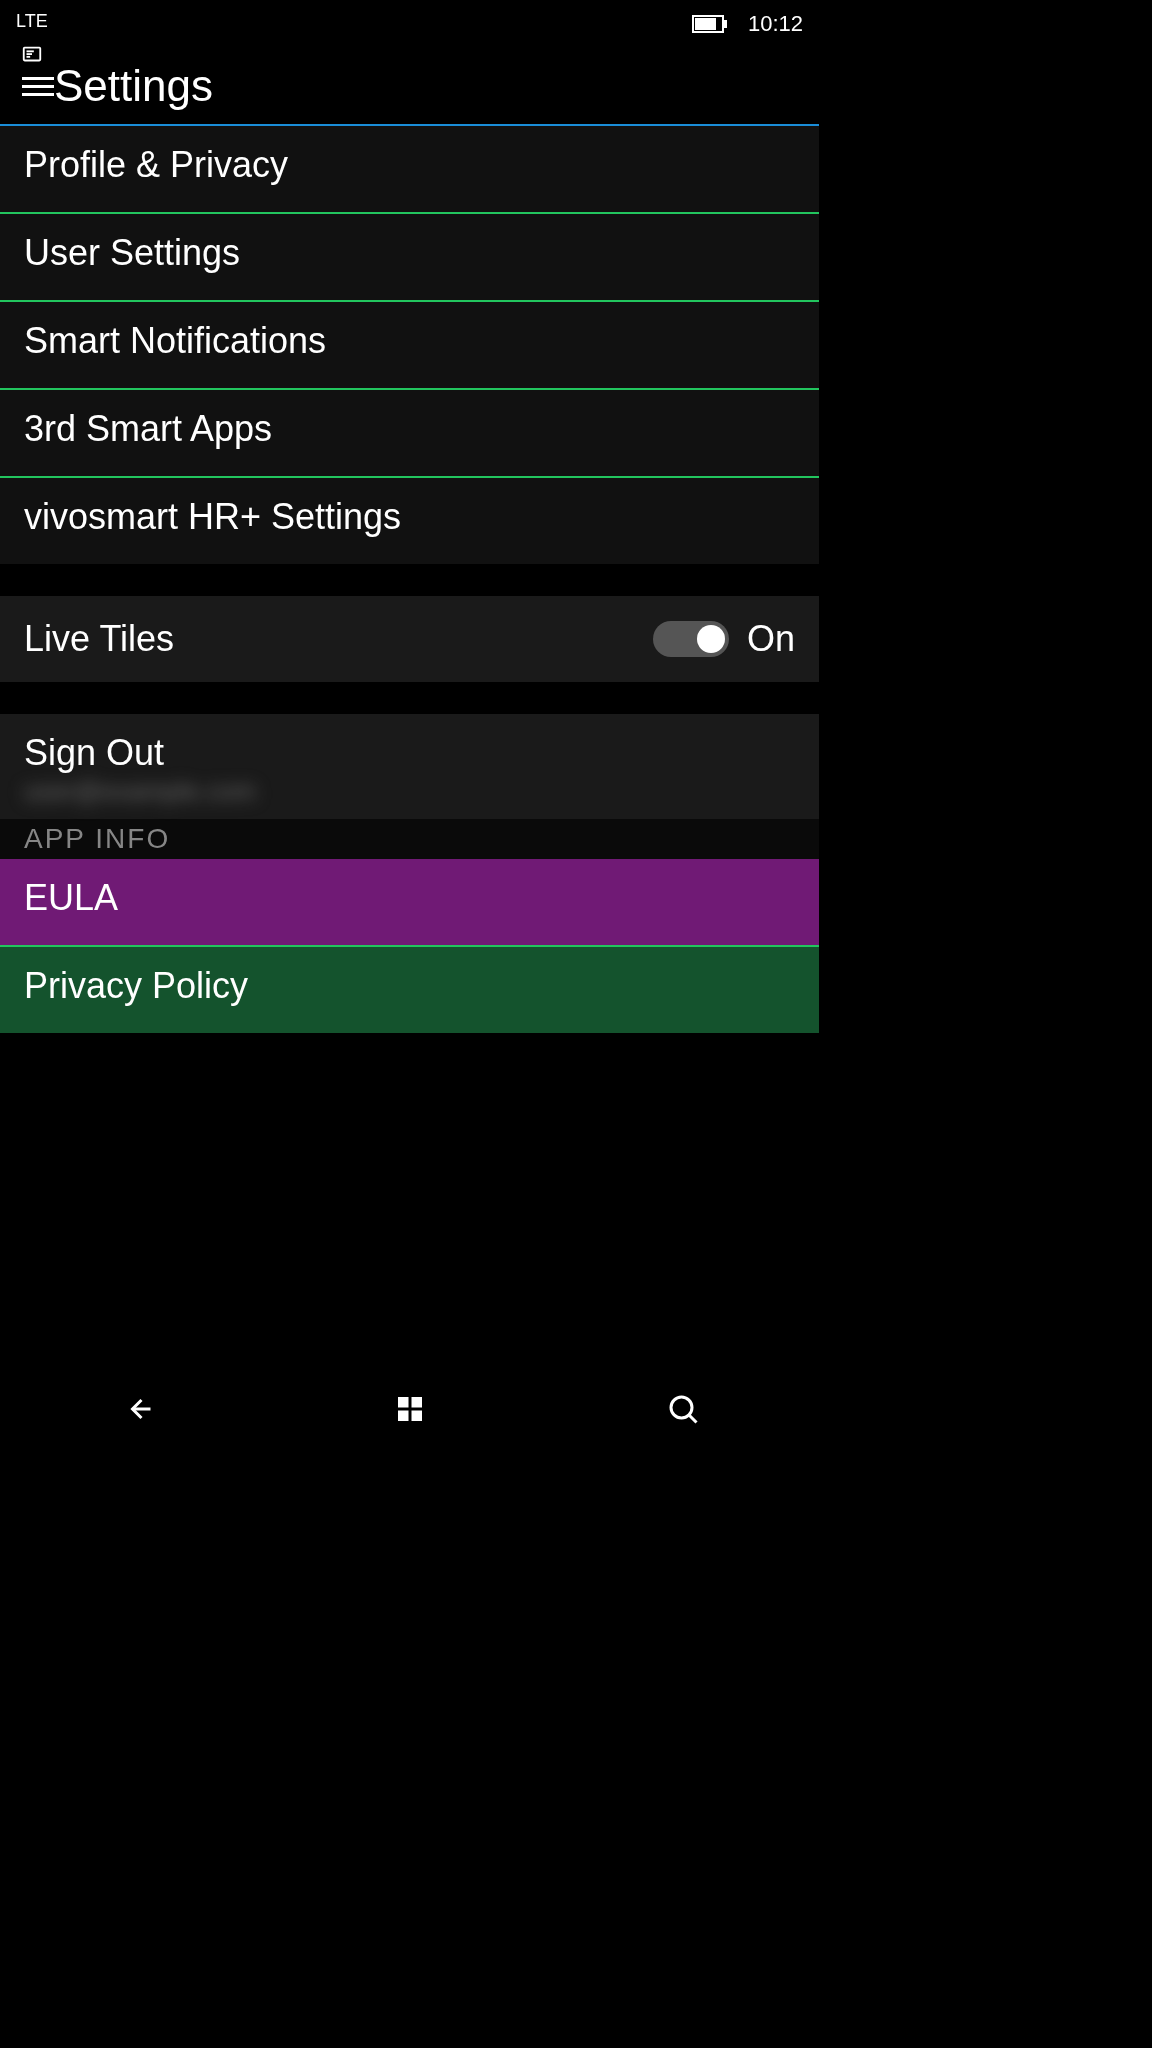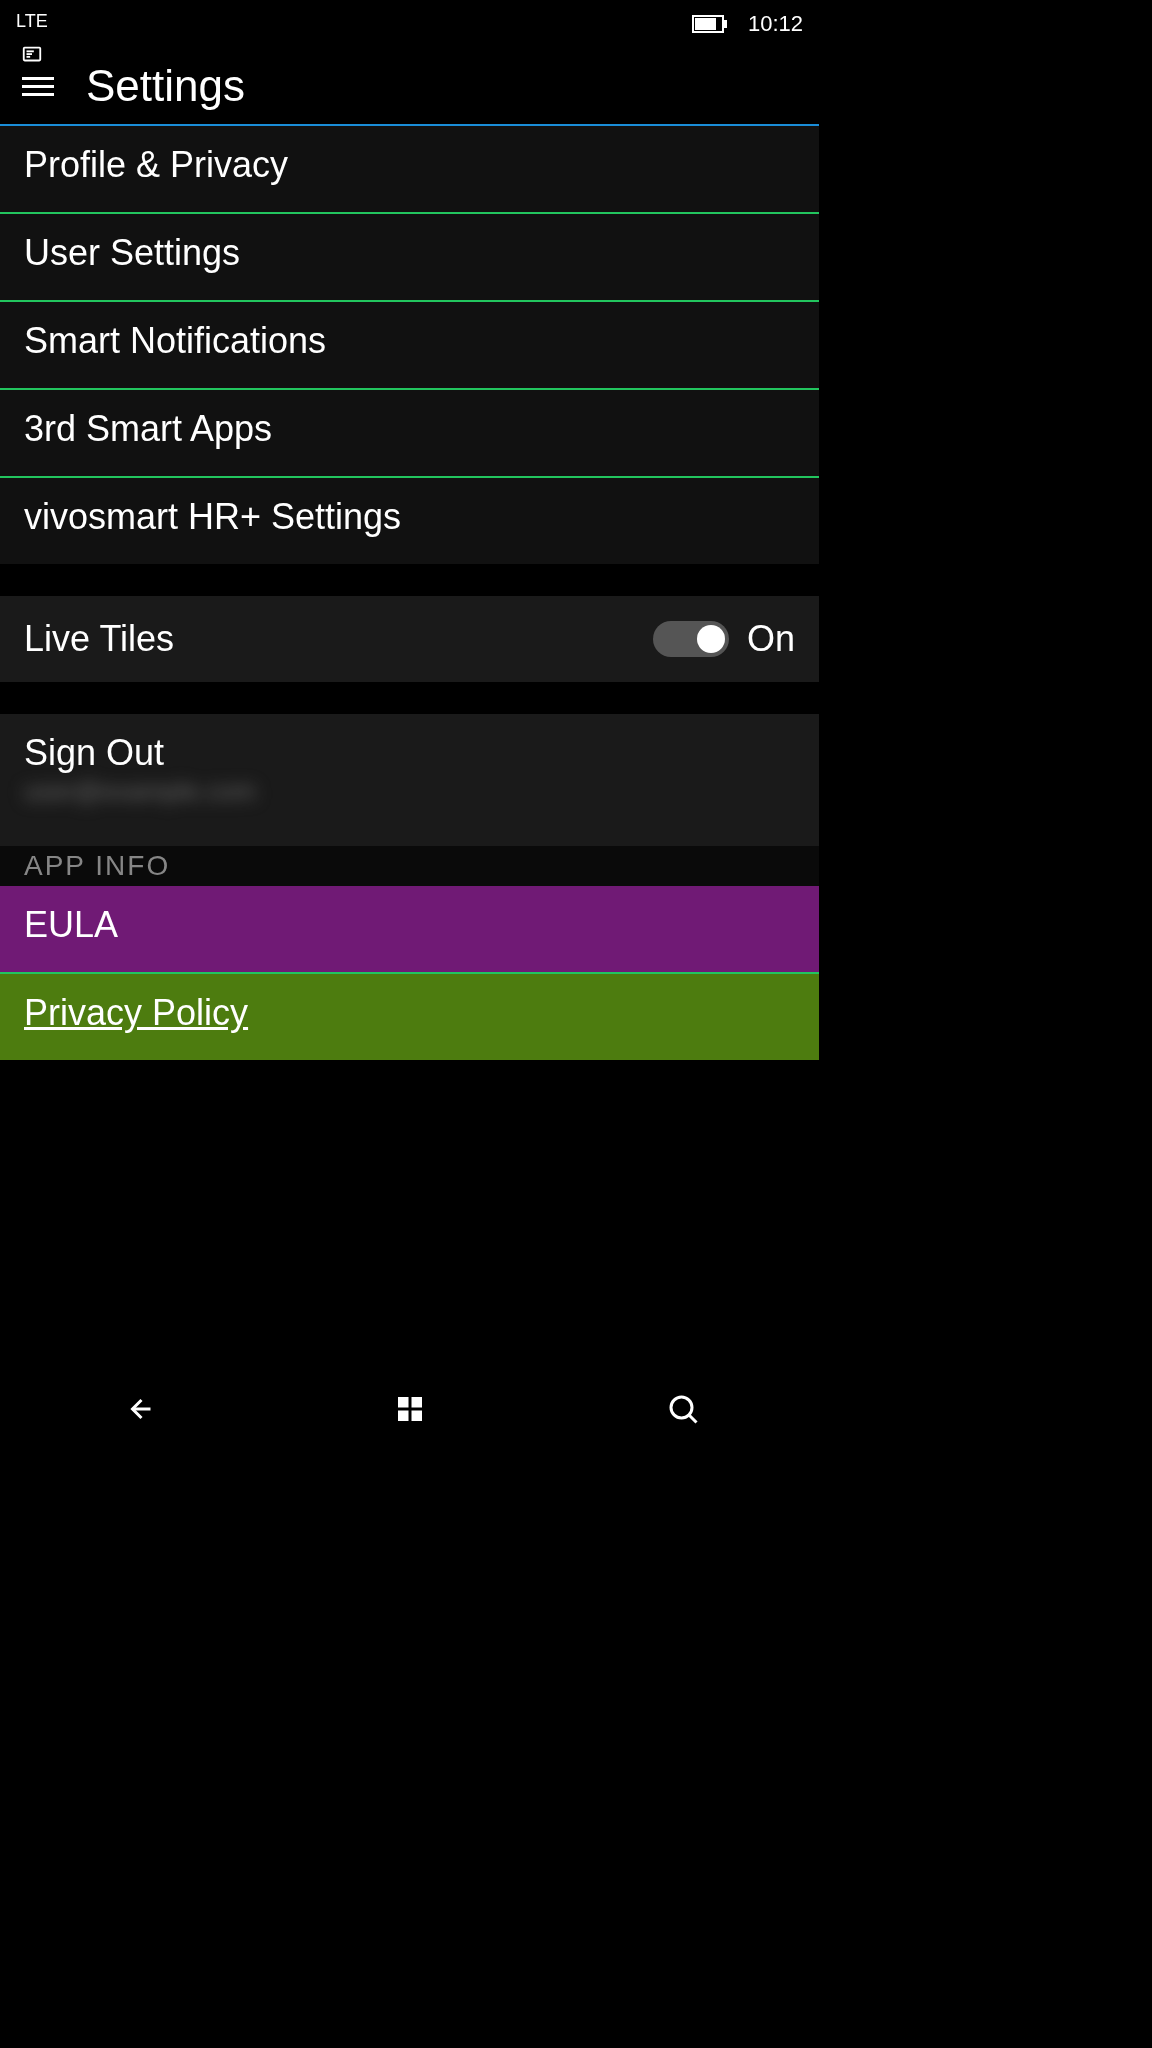--- a/index.html
+++ b/index.html
@@ -82,21 +82,20 @@
     }
     .time-text {
       font-size: 22px;
       font-weight: 300;
     }
     .header {
       height: 78px;
       display: flex;
       align-items: center;
       padding: 0 22px;
-      gap: 32px;
       border-bottom: 2px solid #1a8dd8;
     }
     .hamburger {
       display: flex;
       flex-direction: column;
       gap: 5px;
       cursor: pointer;
     }
     .hamburger-line {
       width: 32px;
@@ -155,21 +154,21 @@
       width: 28px;
       height: 28px;
       background: #ffffff;
       border-radius: 50%;
     }
     .toggle-state {
       font-size: 36px;
       font-weight: 300;
     }
     .signout-item {
-      padding: 18px 24px 39px 24px;
+      padding: 18px 24px 12px 24px;
       background: #1a1a1a;
     }
     .signout-label {
       font-size: 36px;
       font-weight: 300;
     }
     .signout-sub {
       font-size: 26px;
       color: #6a6a6a;
       filter: blur(8px);
@@ -278,21 +277,21 @@
   <div class="signout-item">
     <div class="signout-label">Sign Out</div>
     <div class="signout-sub">user@example.com</div>
   </div>
 
   <div class="section-header">APP INFO</div>
 
 
 
   <div class="list-item" style="background:#701a75;">EULA</div>
-  <div class="list-item no-border" style="background:#4d7c0f;text-decoration:underline;">Privacy Policy</div>
+  <div class="list-item no-border" style="background:#14532d;">Privacy Policy</div>
 </div>
 
 <div class="nav-bar">
   <div class="nav-button">
     <svg viewBox="0 0 24 24" fill="none" stroke="#ffffff" stroke-width="2">
       <polyline points="15 18 9 12 15 6"></polyline>
       <line x1="9" y1="12" x2="21" y2="12"></line>
     </svg>
   </div>
   <div class="nav-button">

